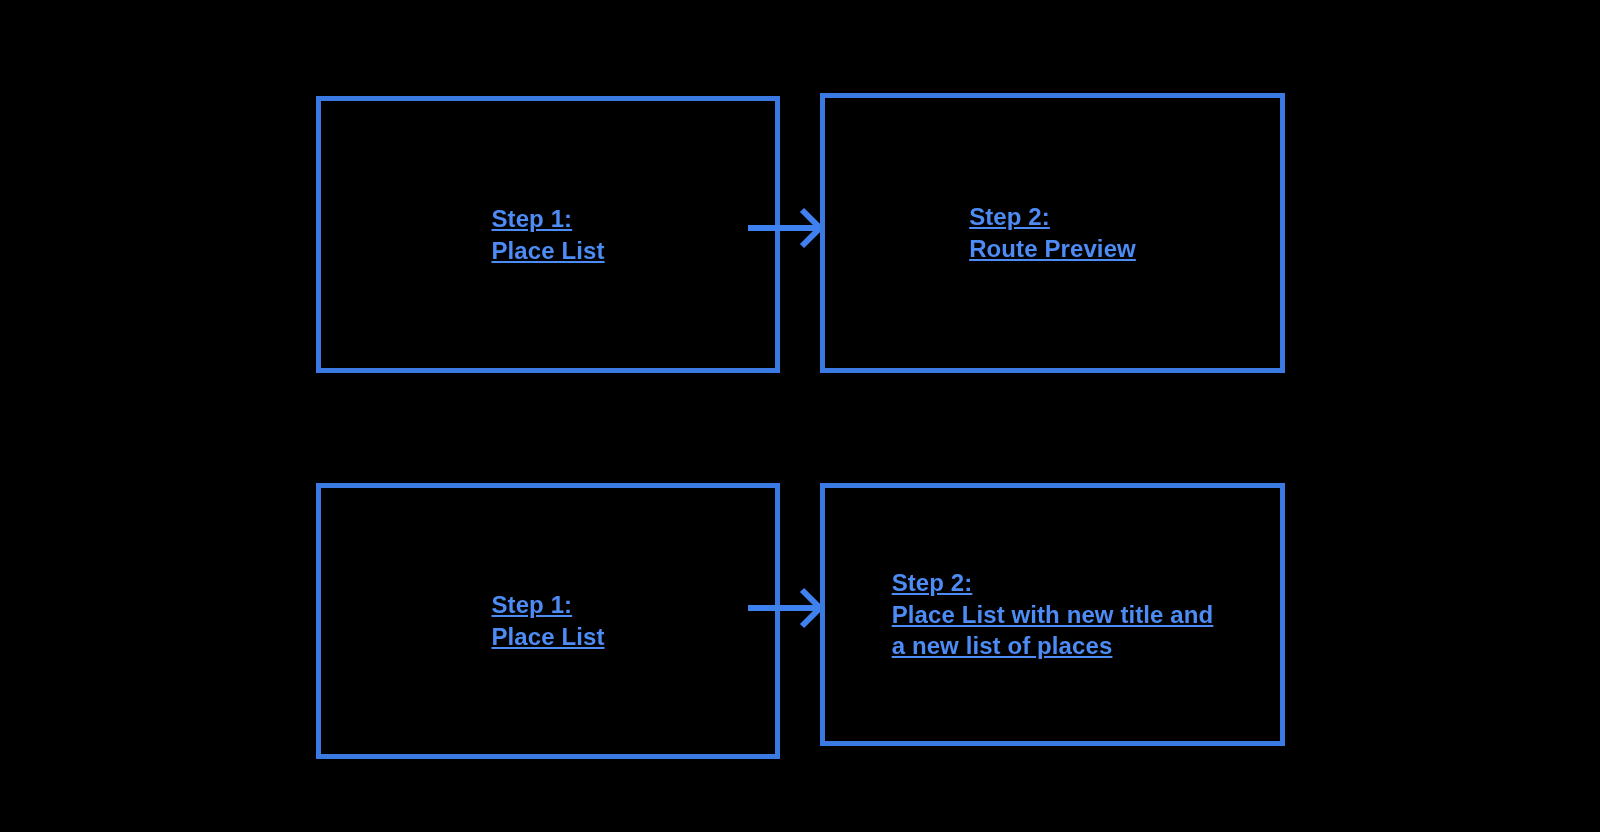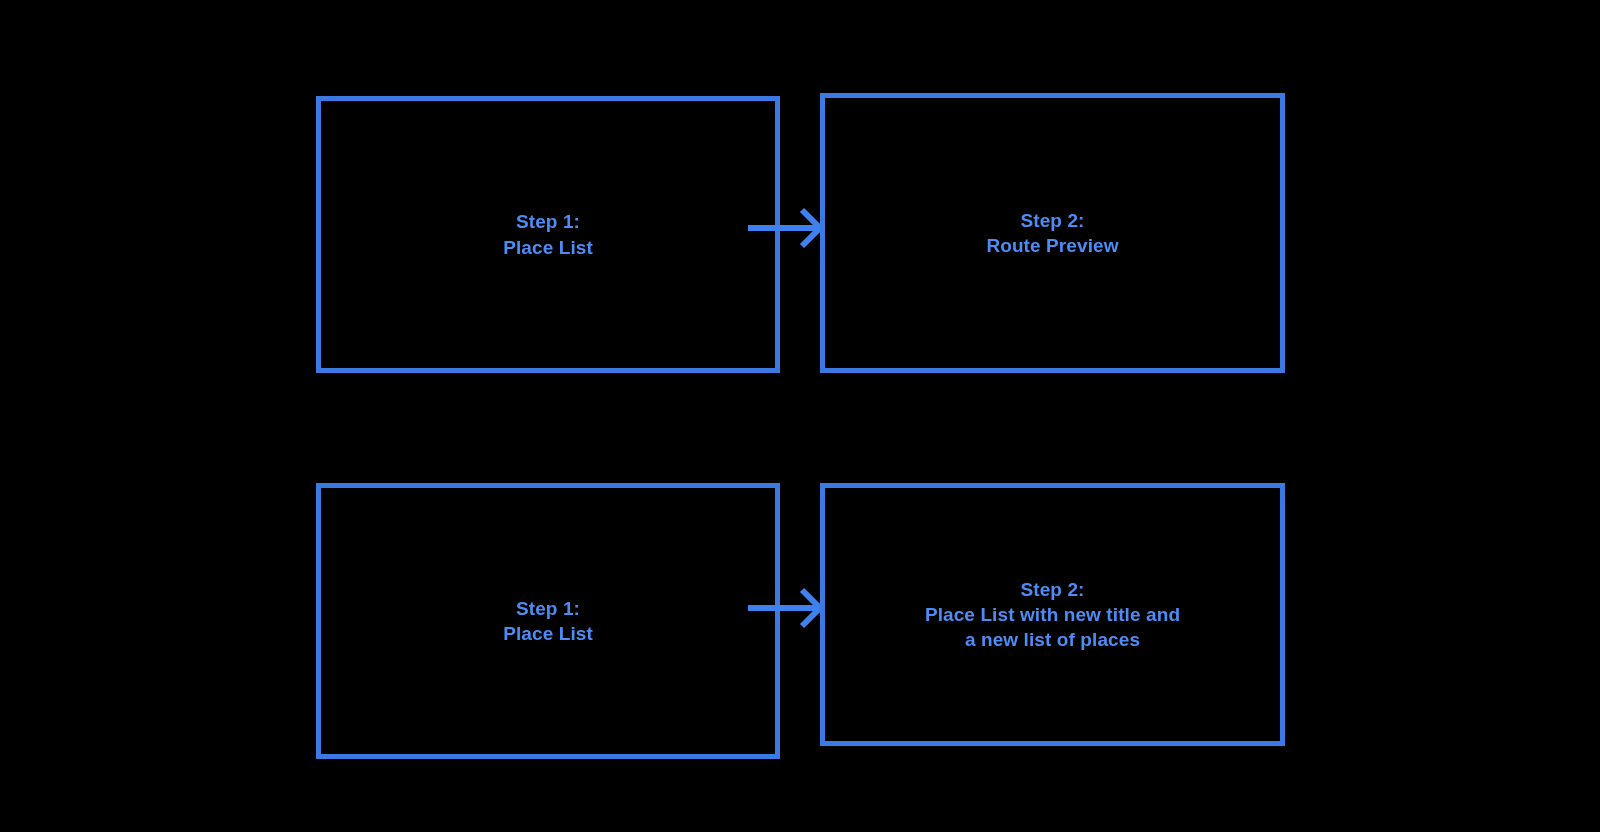--- a/index.html
+++ b/index.html
@@ -30,26 +30,27 @@
     background: transparent;
     display: flex;
     align-items: center;
     justify-content: center;
     text-align: center;
   }
 
   .step-label {
     color: #4d8bf5;
     font-weight: bold;
-    font-size: 19px;
+    font-size: 24px;
     line-height: 1.32;
     letter-spacing: 0.1px;
     white-space: pre-line;
-    text-align: center;
+    text-align: left;
     font-family: "Liberation Sans", "DejaVu Sans", sans-serif;
+    text-decoration: underline;
   }
 
   
   #box-step1-top    { left: 316px; top: 96px;  width: 464px; height: 277px; }
   #box-step2-top    { left: 820px; top: 93px;  width: 465px; height: 280px; }
   #box-step1-bottom { left: 316px; top: 483px; width: 464px; height: 276px; }
   #box-step2-bottom { left: 820px; top: 483px; width: 465px; height: 263px; }
 
   
   .connector {

